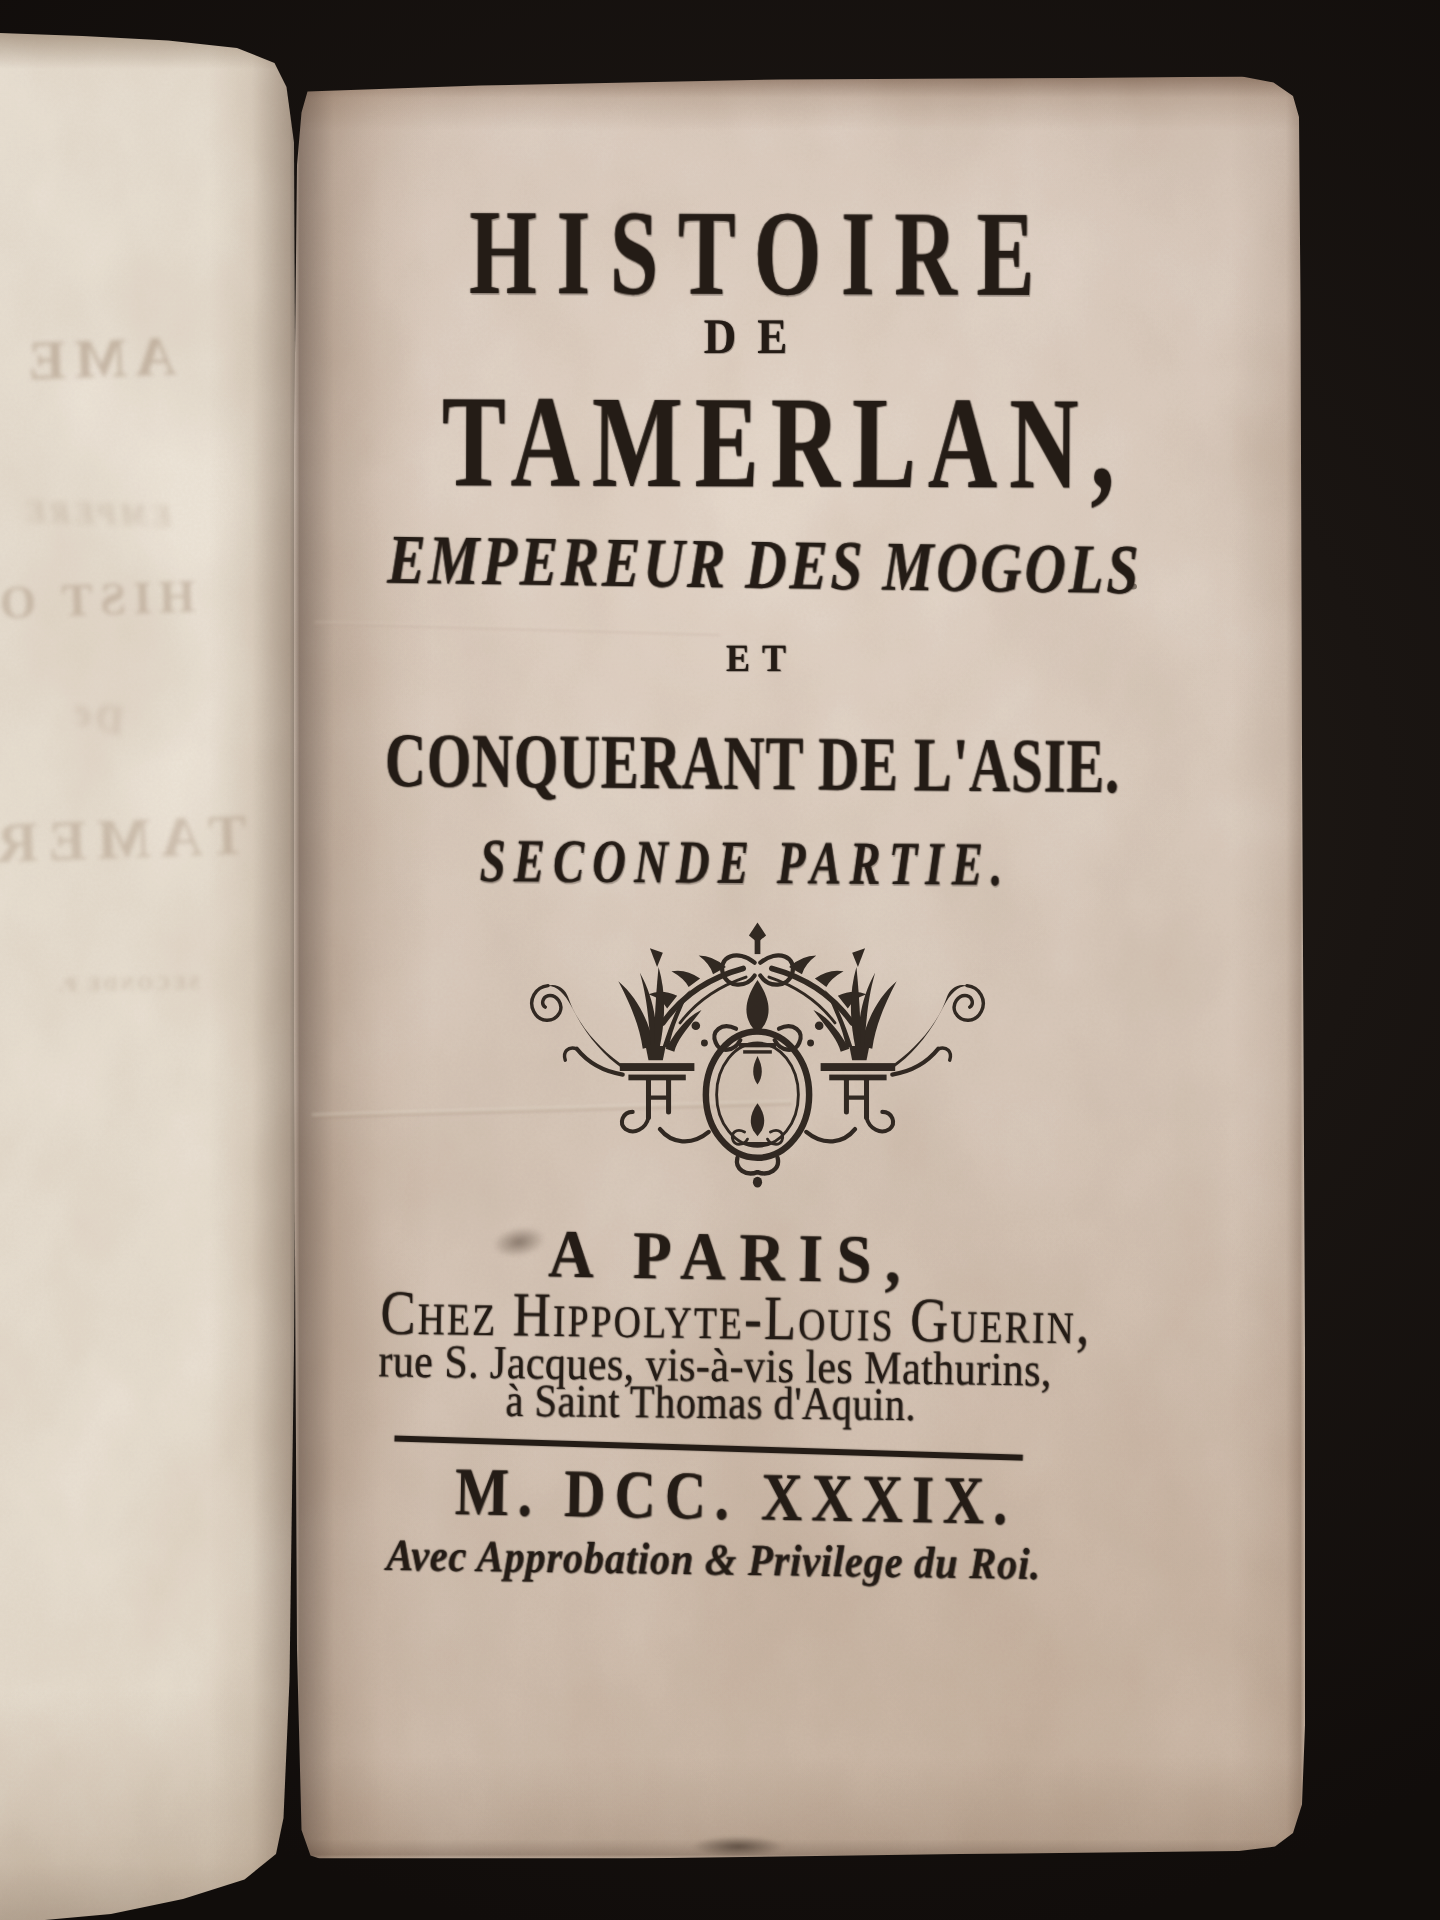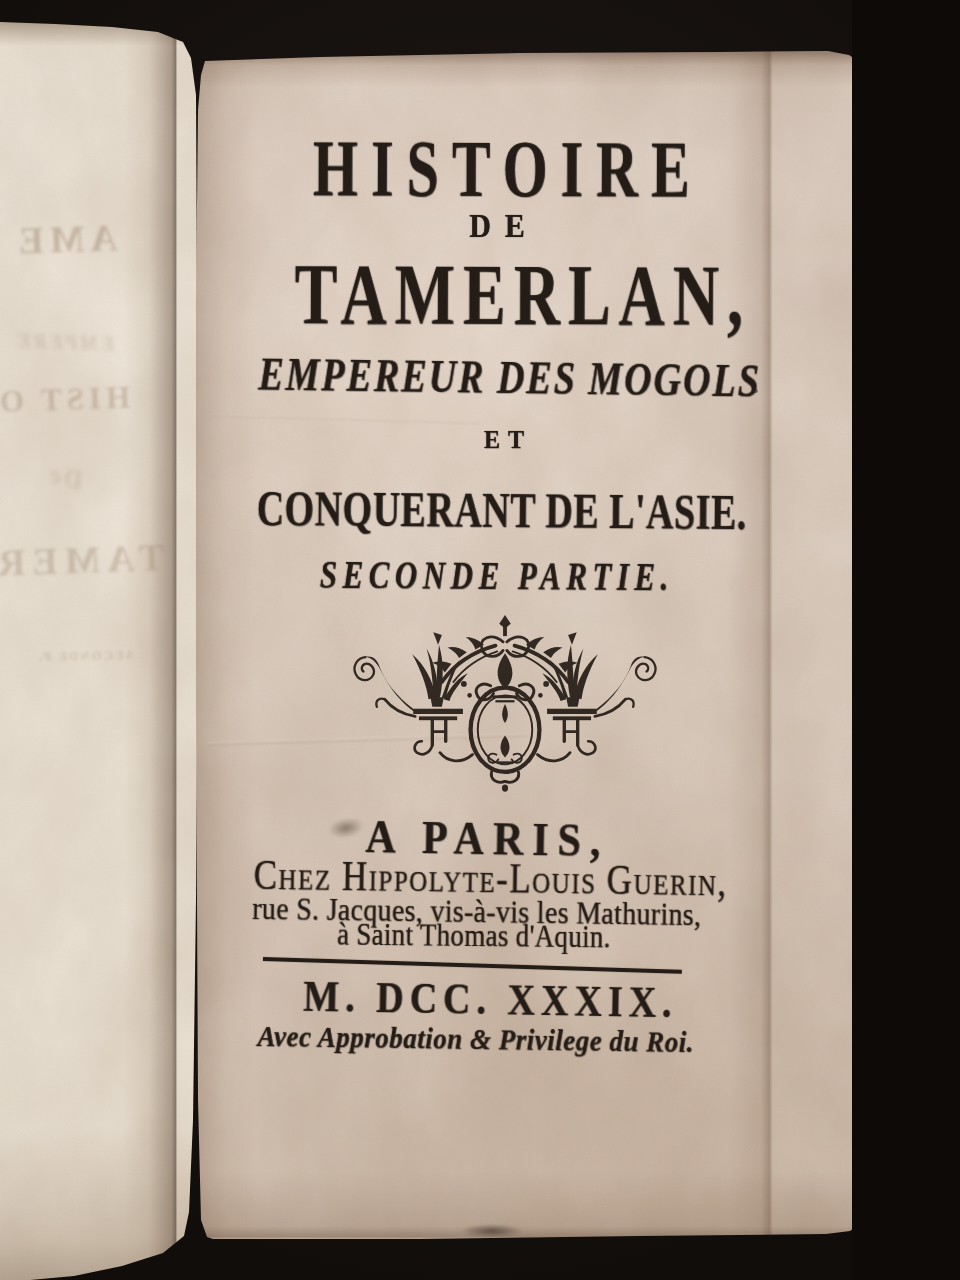--- a/index.html
+++ b/index.html
@@ -1,16 +1,16 @@
 <!DOCTYPE html>
 <html><head>
 <meta charset="utf-8">
 <style>
   html,body{margin:0;padding:0;background:#0e0a08;}
-  .scene{position:relative;width:852px;height:1280px;overflow:hidden;
+  .scene{position:relative;width:960px;height:1280px;overflow:hidden;
          background:radial-gradient(ellipse 85% 60% at 55% 42%, #262019 0%, #1a1512 48%, #110d0b 100%);
          font-family:"Liberation Serif","DejaVu Serif",serif;}
   
   .left-page{position:absolute;inset:0;
     clip-path:polygon(0px 22px,55px 24px,112px 27px,158px 32px,183px 42px,191px 58px,196px 95px,197px 300px,198px 620px,196px 900px,193px 1120px,189px 1212px,184px 1236px,163px 1253px,122px 1266px,74px 1276px,30px 1280px,0px 1280px);
     background:
       linear-gradient(90deg, rgba(0,0,0,0) 0%, rgba(0,0,0,0) 14.5%, rgba(150,125,100,0.16) 17.5%, rgba(98,74,56,0.42) 20.1%, rgba(58,42,32,0.55) 20.6%, rgba(0,0,0,0) 20.8%),
       linear-gradient(180deg, rgba(115,90,66,0.45) 1.7%, rgba(115,90,66,0) 3.6%),
       linear-gradient(180deg, rgba(0,0,0,0) 88%, rgba(140,112,86,0.28) 97%, rgba(110,84,62,0.4) 100%),
       linear-gradient(115deg, #ece4d8 0%, #e9e0d2 48%, #ddcfbe 84%, #c9b8a2 100%);}

